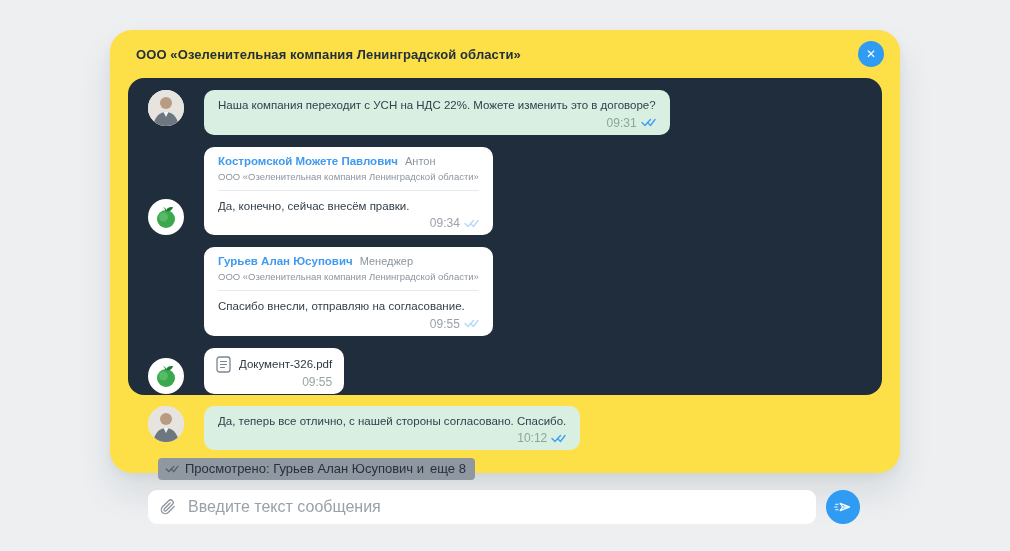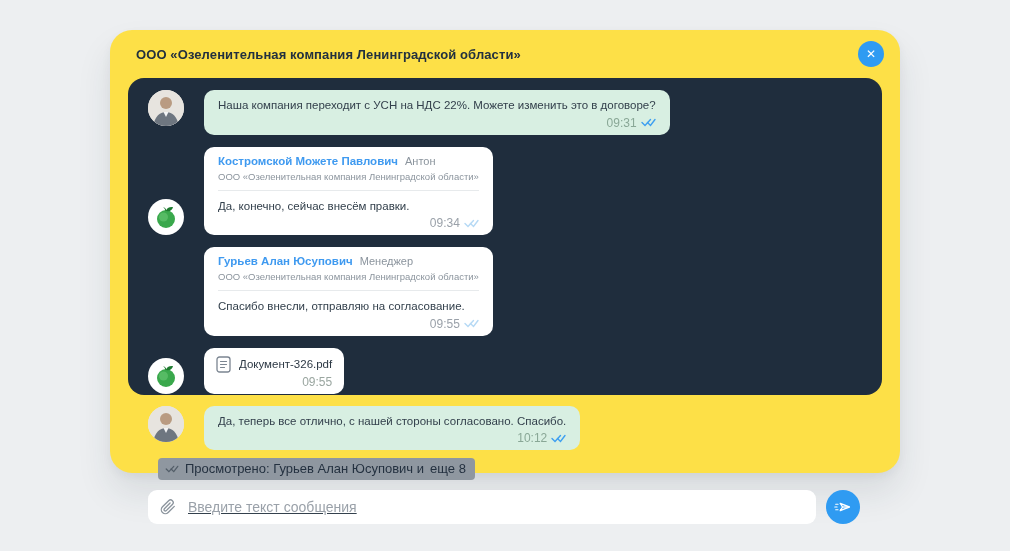--- a/index.html
+++ b/index.html
@@ -64,21 +64,21 @@
   }
   .seen-text { font-size:13px; color:#243140; }
   .seen-more { cursor:pointer; }
 
   .composer { display:flex; align-items:center; gap:10px; margin-top:auto; }
   .msg-input-wrap {
     flex:1; height:34px; background:#fff; border-radius:9px;
     display:flex; align-items:center; padding:0 12px; gap:12px;
   }
   .attach-btn { background:none; border:none; cursor:pointer; display:flex; padding:0; }
-  .msg-input { border:none; outline:none; flex:1; font-size:14px; color:#33404c; font-family:"Liberation Sans",sans-serif; background:transparent;text-decoration:underline; }
+  .msg-input { border:none; outline:none; flex:1; font-size:16px; color:#33404c; font-family:"Liberation Sans",sans-serif; background:transparent; }
   .msg-input::placeholder { color:#9aa1a9; }
   .send-btn {
     width:34px; height:34px; border-radius:50%; background:#2f9bf2; border:none;
     display:flex; align-items:center; justify-content:center; cursor:pointer; flex:0 0 34px;
   }
 </style>
 </head>
 <body>
 
 <div class="card">

